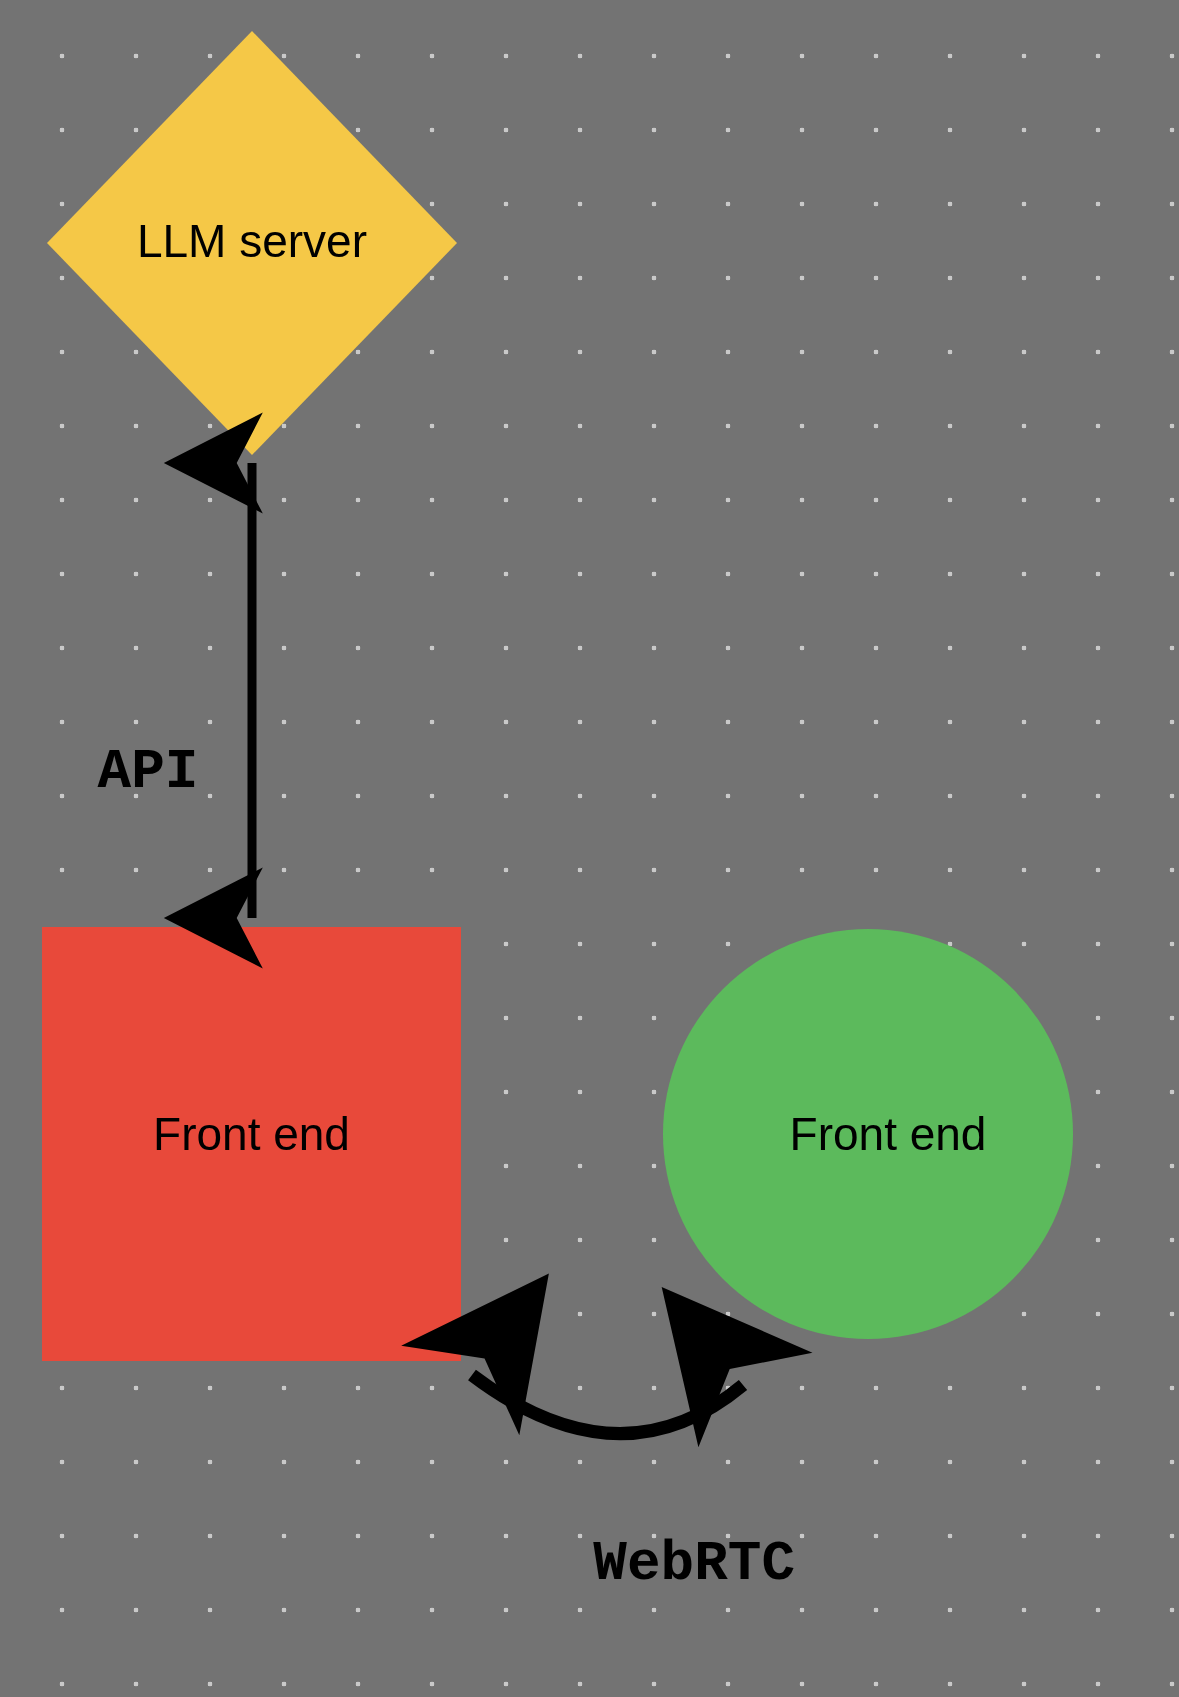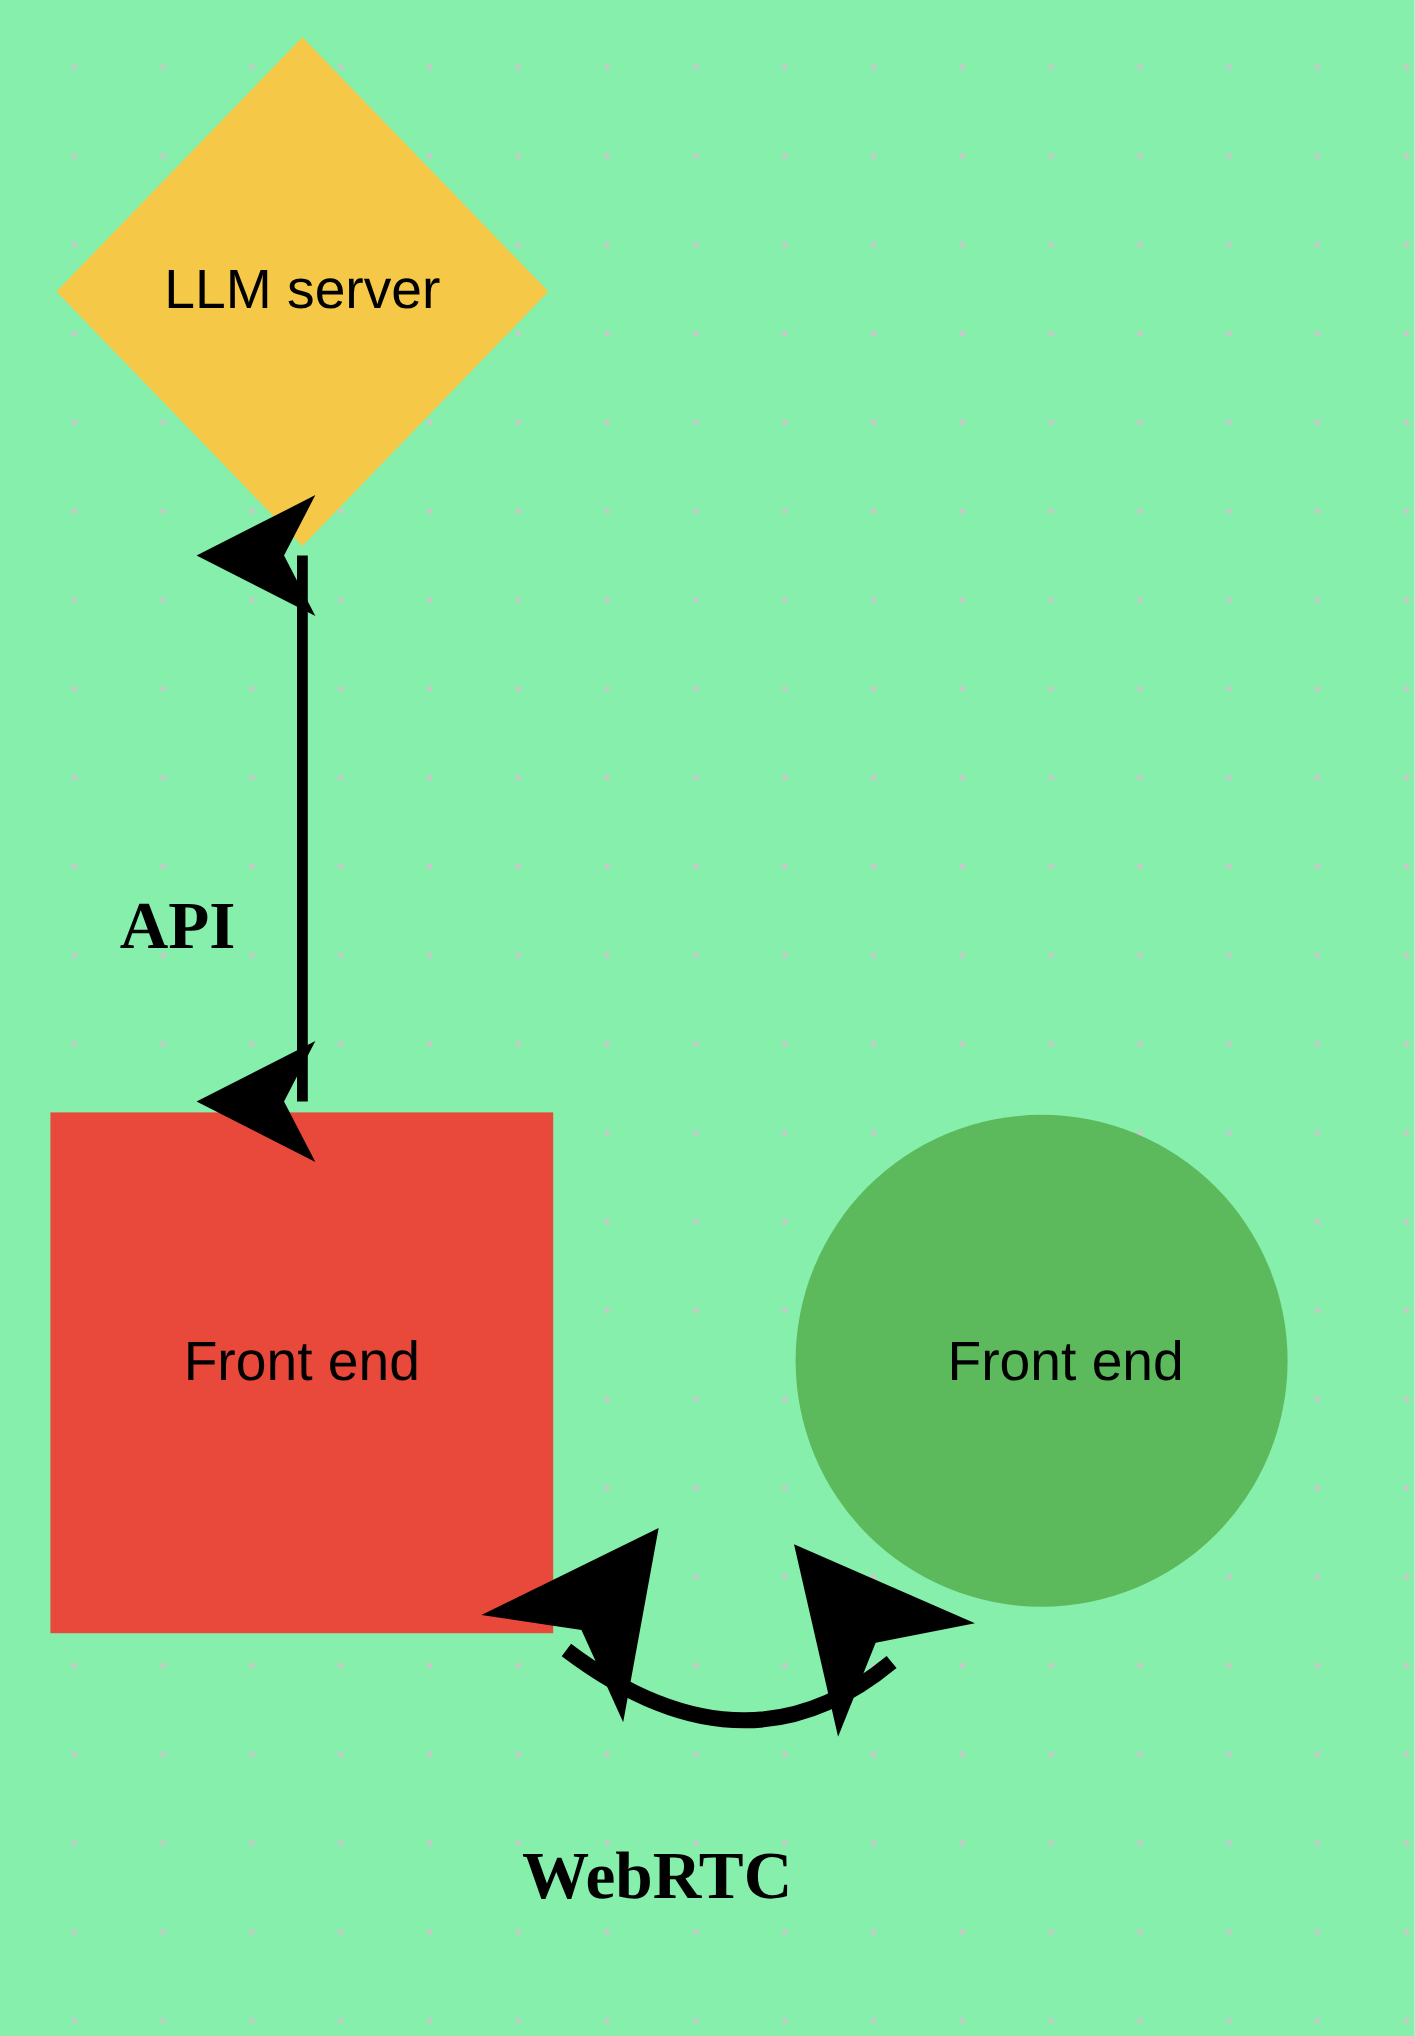--- a/index.html
+++ b/index.html
@@ -9,21 +9,21 @@
     background: #ffffff;
   }
   body {
     font-family: "Liberation Sans", sans-serif;
   }
   #canvas {
     position: relative;
     width: 1179px;
     height: 1697px;
     overflow: hidden;
-    background-color: #86efac;
+    background-color: #737373;
   }
   
   #dot-grid {
     position: absolute;
     left: 0;
     top: 0;
     width: 1179px;
     height: 1697px;
     background-image: radial-gradient(circle, #c9c9c9 2.2px, rgba(255,255,255,0) 2.6px);
     background-size: 74px 74px;
@@ -42,21 +42,21 @@
     color: #000000;
     font-family: "Liberation Sans", sans-serif;
     font-weight: 400;
     white-space: nowrap;
     text-align: center;
     pointer-events: none;
   }
   .edge-label {
     position: absolute;
     color: #000000;
-    font-family: Liberation Serif, serif;
+    font-family: Liberation Mono, monospace;
     font-weight: 700;
     white-space: nowrap;
     text-align: center;
     pointer-events: none;
   }
   #label-llm-server {
     left: 52px;
     top: 213px;
     width: 400px;
     font-size: 46px;
@@ -84,21 +84,21 @@
     font-size: 56px;
     line-height: 64px;
     text-align: center;
   }
   #label-webrtc {
     left: 435px;
     top: 1532px;
     width: 360px;
     font-size: 56px;
     line-height: 64px;
-    text-align: left;
+    text-align: right;
   }
 </style>
 </head>
 <body>
 
 <div id="canvas">
 
   <div id="dot-grid"></div>
 
   <svg id="shapes-layer" width="1179" height="1697" viewBox="0 0 1179 1697" xmlns="http://www.w3.org/2000/svg">

